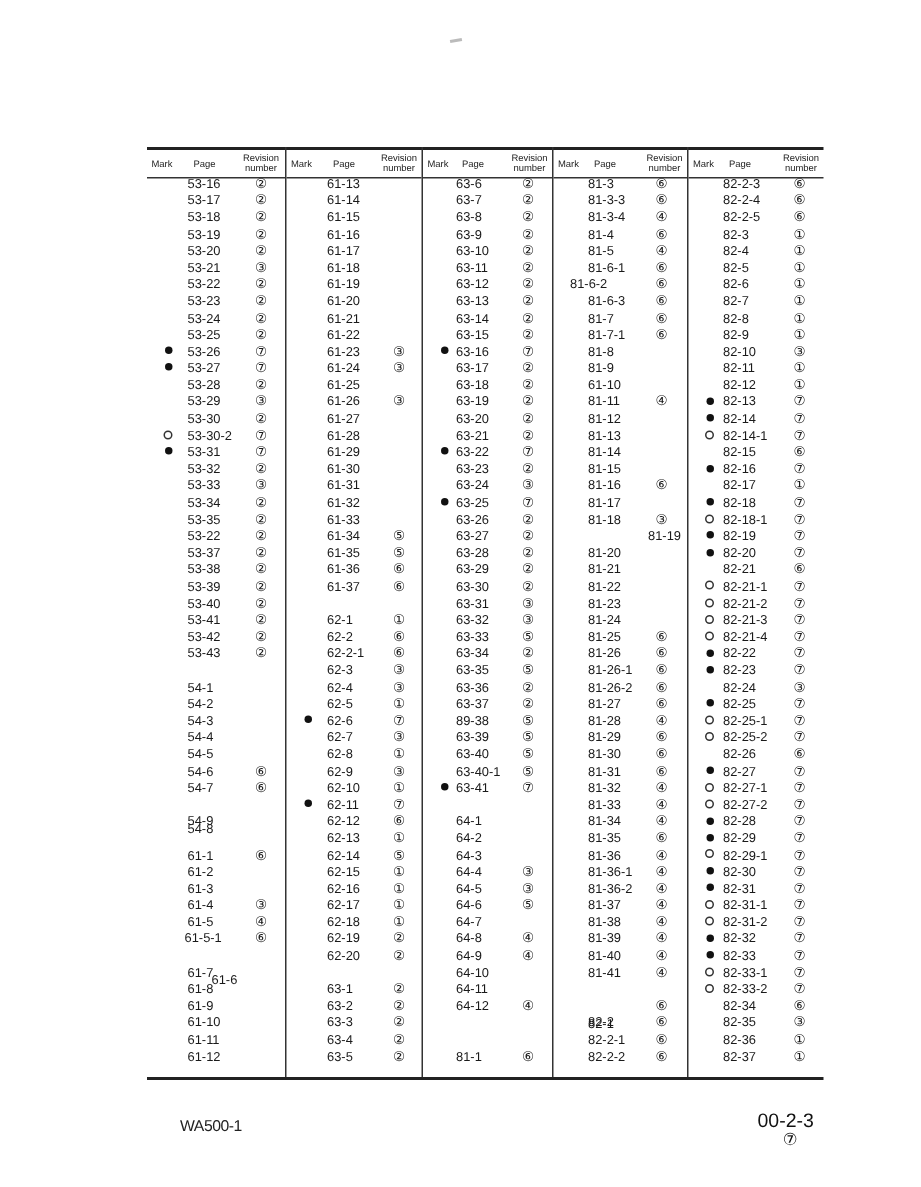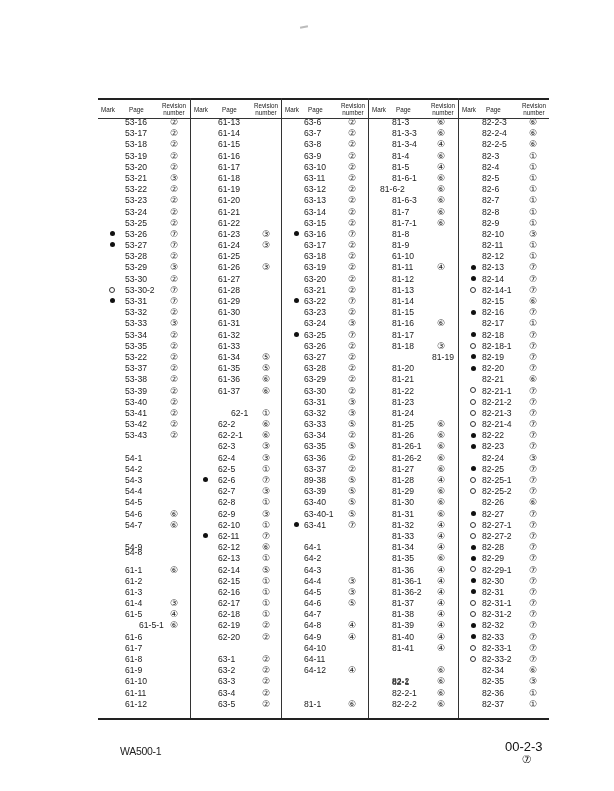--- a/index.html
+++ b/index.html
@@ -262,26 +262,26 @@
           <span class="page" style="left: 27px;">61-4</span>
           <span class="rev" style="left: 70px;">③</span>
         </div>
         <div class="row">
           <span class="mark"></span>
           <span class="page" style="left: 27px;">61-5</span>
           <span class="rev" style="left: 70px;">④</span>
         </div>
         <div class="row">
           <span class="mark"></span>
-          <span class="page" style="left: 41px; text-align: right;">61-5-1</span>
+          <span class="page" style="left: 25px; text-align: right;">61-5-1</span>
           <span class="rev" style="left: 70px;">⑥</span>
         </div>
         <div class="row">
           <span class="mark"></span>
-          <span class="page" style="left: 27px;">61-6</span>
+          <span class="page" style="left: 43px; margin-top: 16px;">61-6</span>
           <span class="rev" style="left: 70px;"></span>
         </div>
         <div class="row">
           <span class="mark"></span>
           <span class="page" style="left: 27px;">61-7</span>
           <span class="rev" style="left: 70px;"></span>
         </div>
         <div class="row">
           <span class="mark"></span>
           <span class="page" style="left: 27px;">61-8</span>
@@ -441,21 +441,21 @@
           <span class="page" style="left: 27px;">61-37</span>
           <span class="rev" style="left: 69px;">⑥</span>
         </div>
         <div class="row">
           <span class="mark"></span>
           <span class="page" style="left: 27px;"></span>
           <span class="rev" style="left: 69px;"></span>
         </div>
         <div class="row">
           <span class="mark"></span>
-          <span class="page" style="left: 40px; text-align: center;">62-1</span>
+          <span class="page" style="left: 27px; text-align: center;">62-1</span>
           <span class="rev" style="left: 69px;">①</span>
         </div>
         <div class="row">
           <span class="mark"></span>
           <span class="page" style="left: 27px;">62-2</span>
           <span class="rev" style="left: 69px;">⑥</span>
         </div>
         <div class="row">
           <span class="mark"></span>
           <span class="page" style="left: 27px;">62-2-1</span>

